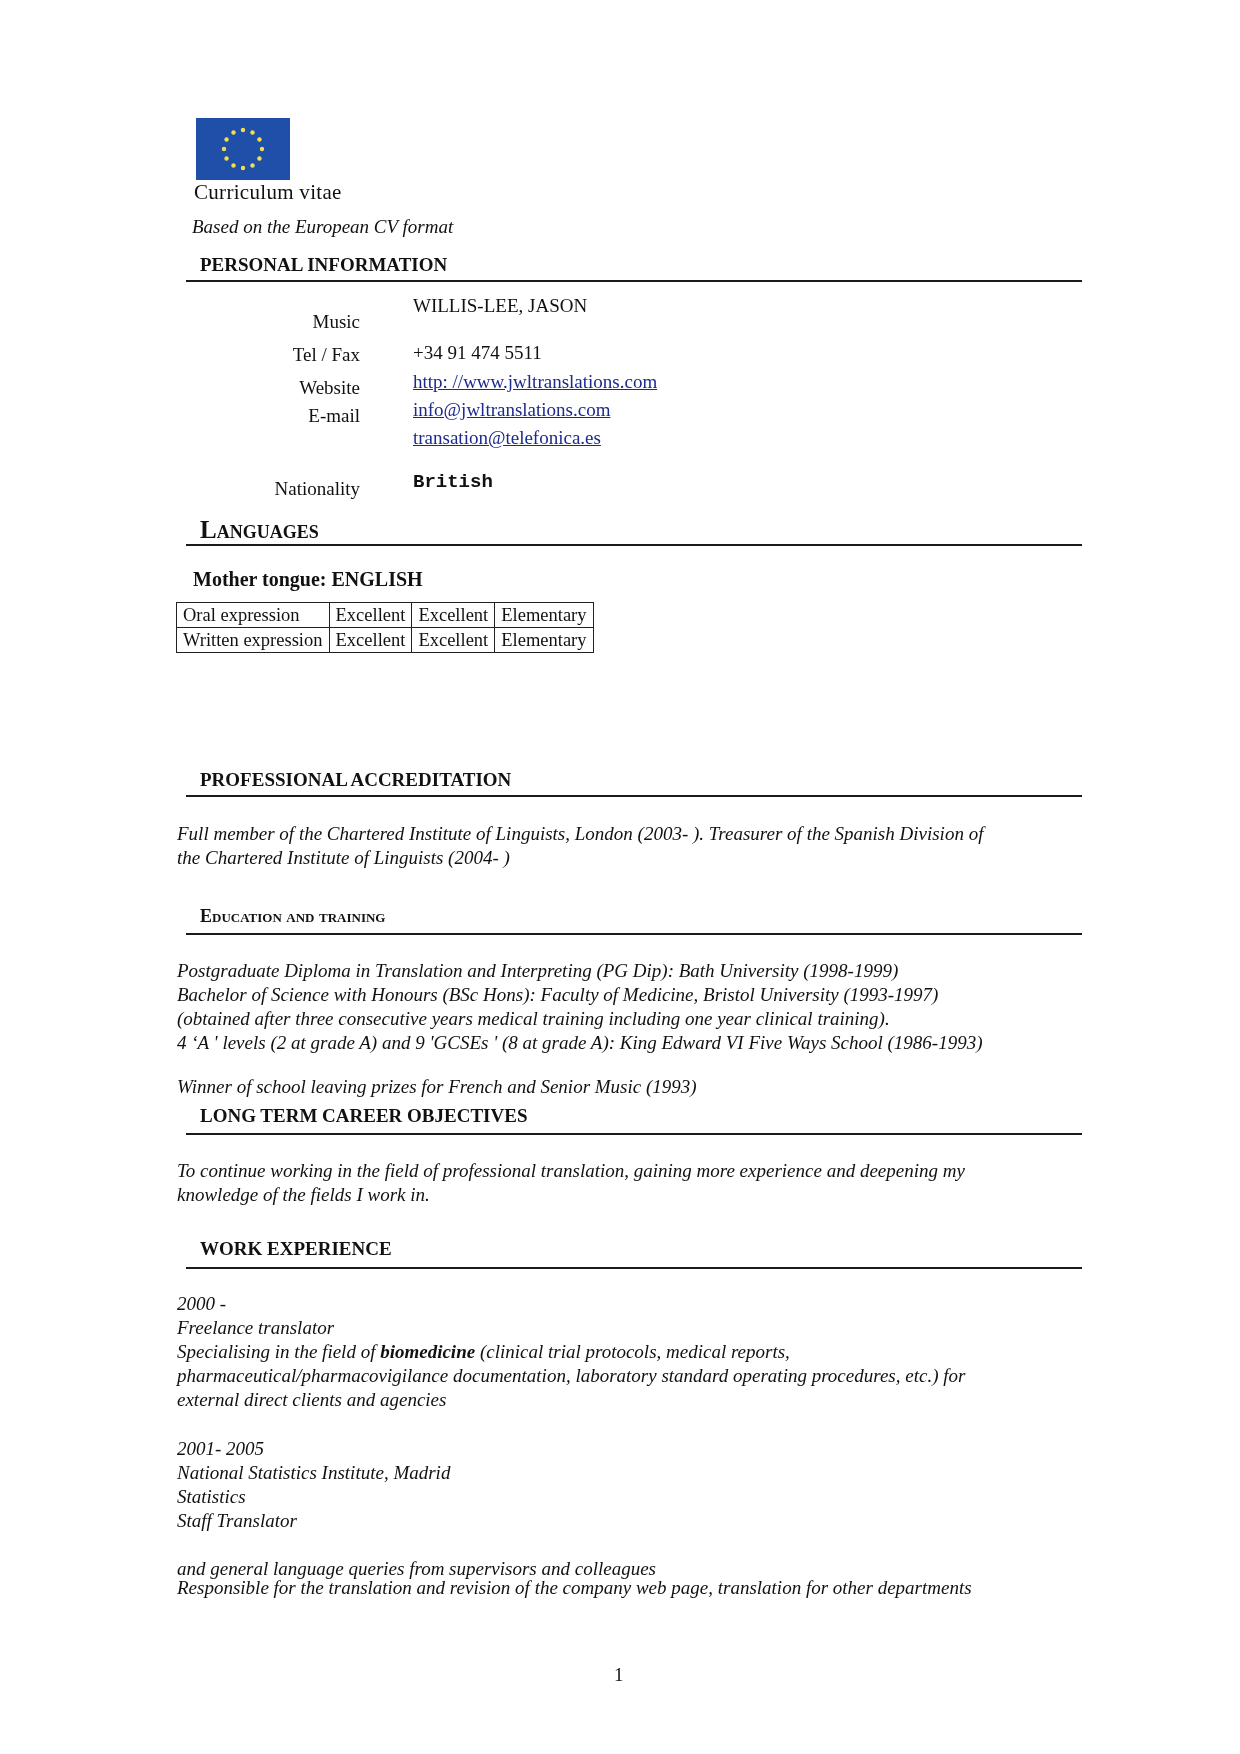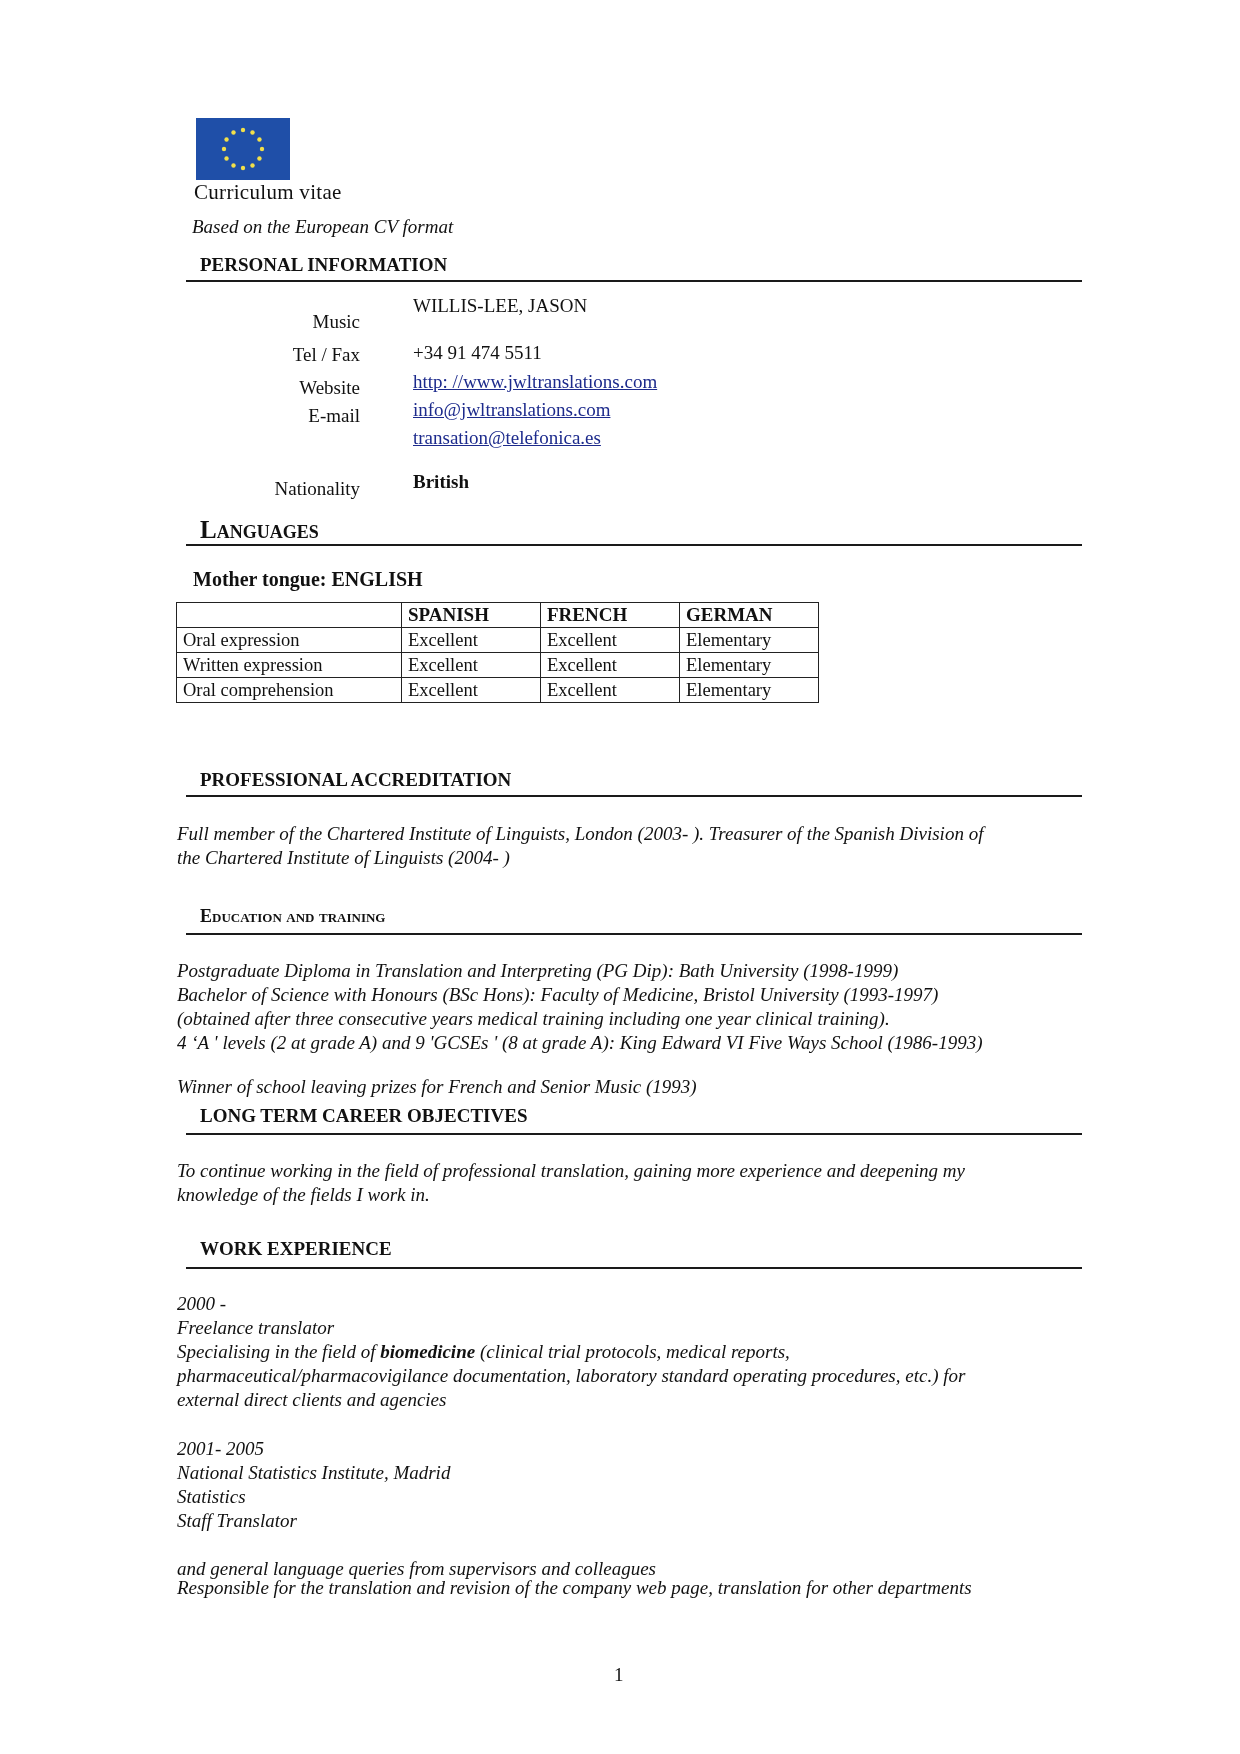--- a/index.html
+++ b/index.html
@@ -8,21 +8,21 @@
   .abs { position: absolute; white-space: nowrap; }
   .flag { position: absolute; left: 196px; top: 118px; width: 94px; height: 62px; background: #1f4fa8; }
   .flag svg { display: block; }
   .cv-title { left: 194px; top: 180px; font-size: 21px; letter-spacing: 0.3px; }
   .cv-sub { left: 192px; top: 216px; font-size: 19px; font-style: italic; }
   .sec-head { font-weight: bold; font-size: 19px; left: 200px; }
   .sec-head.sc { font-variant: small-caps; font-size: 20px; }
   .rule { position: absolute; left: 186px; width: 896px; height: 0; border-top: 2px solid #1a1a1a; }
   .pi-label { width: 160px; text-align: right; left: 200px; font-size: 19px; }
   .pi-val { left: 413px; font-size: 19px; }
-  .pi-val.bold { font-weight: bold; }
+  .pi-val.bold { font-weight: bold; font-family: Liberation Mono, monospace; }
   a.link { color: #1c2a8c; text-decoration: underline; }
   .mother { left: 193px; top: 568px; font-weight: bold; font-size: 20px; }
   table.lang { position: absolute; left: 176px; top: 602px; border-collapse: collapse; font-size: 18.5px; }
   table.lang td, table.lang th { border: 1.6px solid #222; padding: 0 6px; height: 24px; line-height: 22px; text-align: left; vertical-align: middle; }
   table.lang th { font-weight: bold; font-size: 19px; }
   .c0 { width: 212px; } .c1 { width: 126px; } .c2 { width: 126px; } .c3 { width: 126px; }
   .para { left: 177px; font-style: italic; font-size: 19px; line-height: 24px; font-family: "Liberation Serif", serif; }
   .para b { font-weight: bold; }
   .pagenum { left: 614px; top: 1664px; font-size: 19px; }
 </style>
@@ -70,40 +70,28 @@
 
 <div class="abs pi-label" style="top:478px;">Nationality</div>
 <div class="abs pi-val bold" style="top:471px;">British</div>
 
 <div class="abs sec-head sc" style="top:516px; font-size:25px;">Languages</div>
 <div class="rule" style="top:544px;"></div>
 <div class="abs mother">Mother tongue: ENGLISH</div>
 
 <table class="lang">
   <tbody>
-      <tr>
-    <th class="c0"></th>
-    <th class="c1">SPANISH</th>
-    <th class="c2">FRENCH</th>
-    <th class="c3">GERMAN</th>
-  </tr>
   <tr>
     <td>Oral expression</td>
     <td>Excellent</td>
     <td>Excellent</td>
     <td>Elementary</td>
   </tr>
   <tr>
     <td>Written expression</td>
-    <td>Excellent</td>
-    <td>Excellent</td>
-    <td>Elementary</td>
-  </tr>
-  <tr>
-    <td>Oral comprehension</td>
     <td>Excellent</td>
     <td>Excellent</td>
     <td>Elementary</td>
   </tr>
 </tbody>
   </table>
 
 <div class="abs sec-head" style="top:769px;">PROFESSIONAL ACCREDITATION</div>
 <div class="rule" style="top:795px;"></div>
 <div class="abs para" style="top:822px;">Full member of the Chartered Institute of Linguists, London (2003- ). Treasurer of the Spanish Division of</div>

